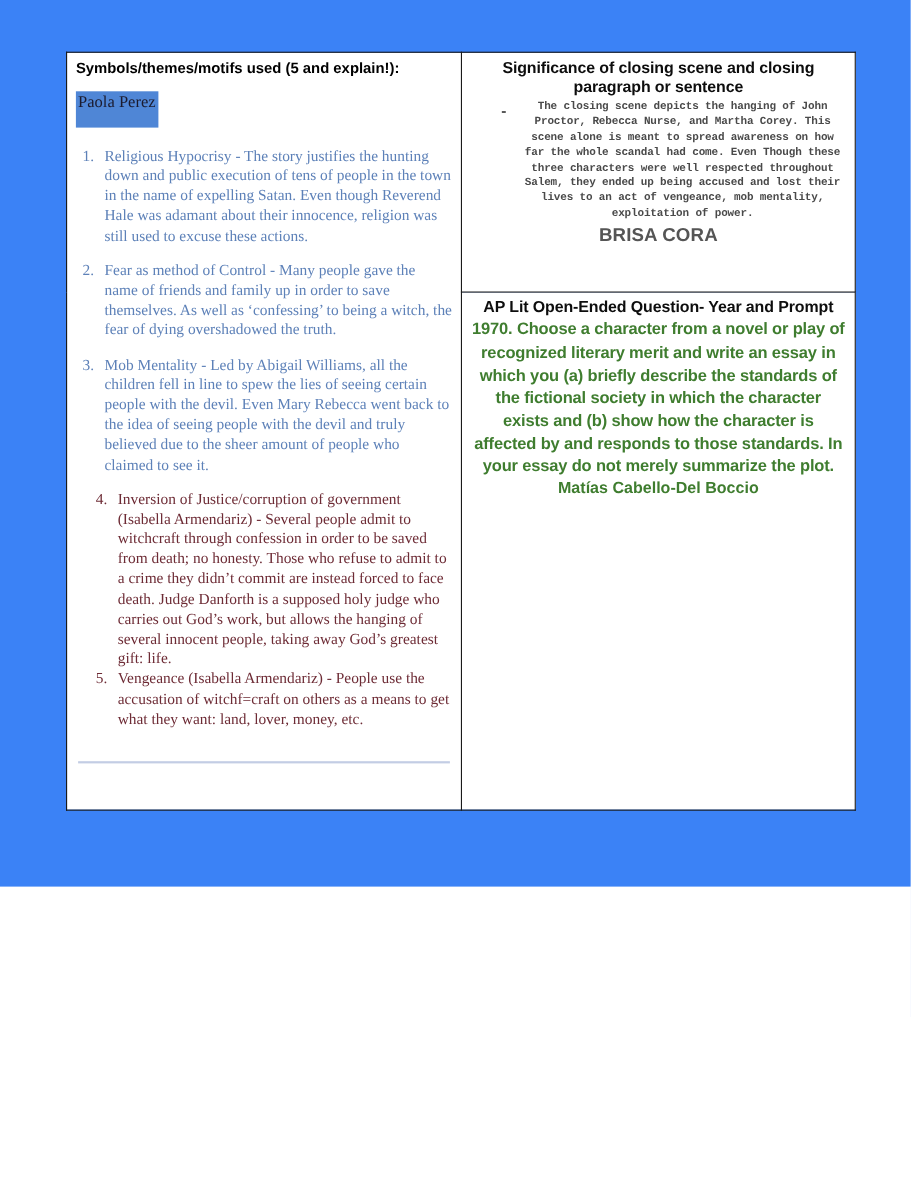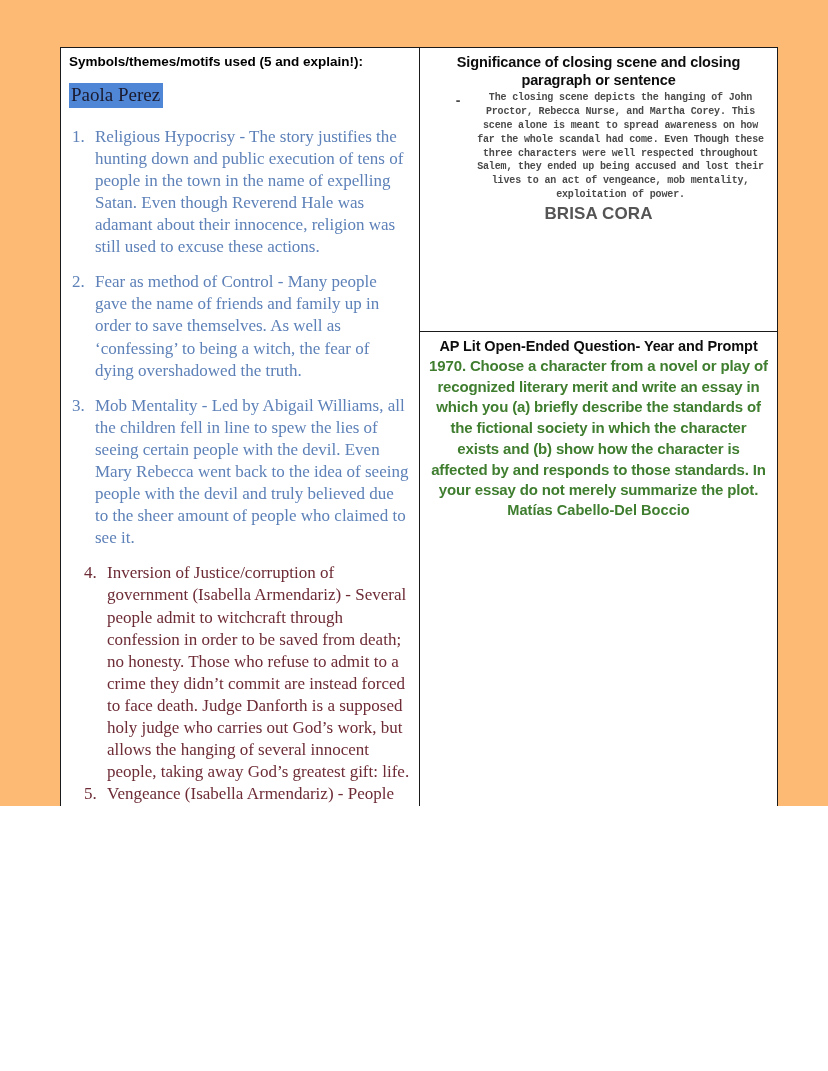--- a/index.html
+++ b/index.html
@@ -11,21 +11,21 @@
     width: 828px;
     height: 1071px;
     font-family: "Liberation Serif", serif;
     -webkit-font-smoothing: antialiased;
   }
 
   #page {
     position: relative;
     width: 828px;
     height: 806px;
-    background: #fdba74;
+    background: #3b82f6;
     overflow: hidden;
   }
 
   
   .doc-table {
     position: absolute;
     left: 60px;
     top: 47px;
     width: 717px;
     border-collapse: collapse;
@@ -53,33 +53,33 @@
     color: #000000;
     line-height: 1.25;
     margin: 0 0 12px 0;
   }
 
   .name-highlight {
     display: inline-block;
     background: #4f86d6;
     color: #1b1b2f;
     font-family: "Liberation Serif", serif;
-    font-size: 19px;
+    font-size: 15px;
     line-height: 1.2;
-    padding: 1px 3px 1px 2px;
+    padding: 1px 3px 14px 2px;
   }
 
   .theme-list {
     margin: 18px 0 0 0;
     padding: 0 0 0 20px;
     list-style-type: decimal;
   }
   .theme-list > li {
     font-family: "Liberation Serif", serif;
-    font-size: 17px;
+    font-size: 14px;
     line-height: 1.30;
     margin: 0 0 13px 0;
     padding-left: 6px;
     text-align: left;
   }
   .theme-list > li.tight {
     margin-bottom: 0;
     margin-left: 12px;
   }
   .c-blue   { color: #5d81b8; }

